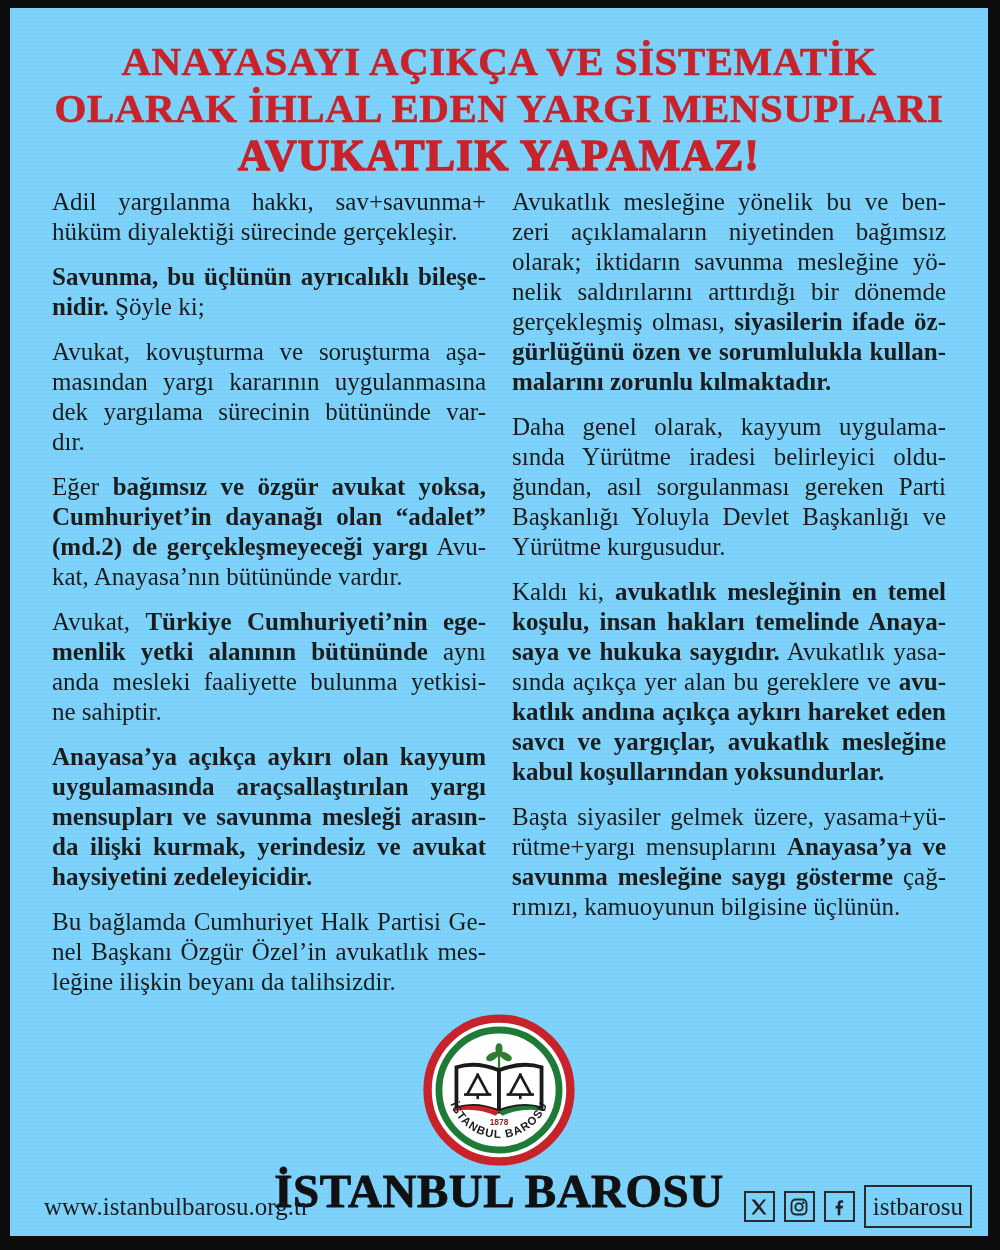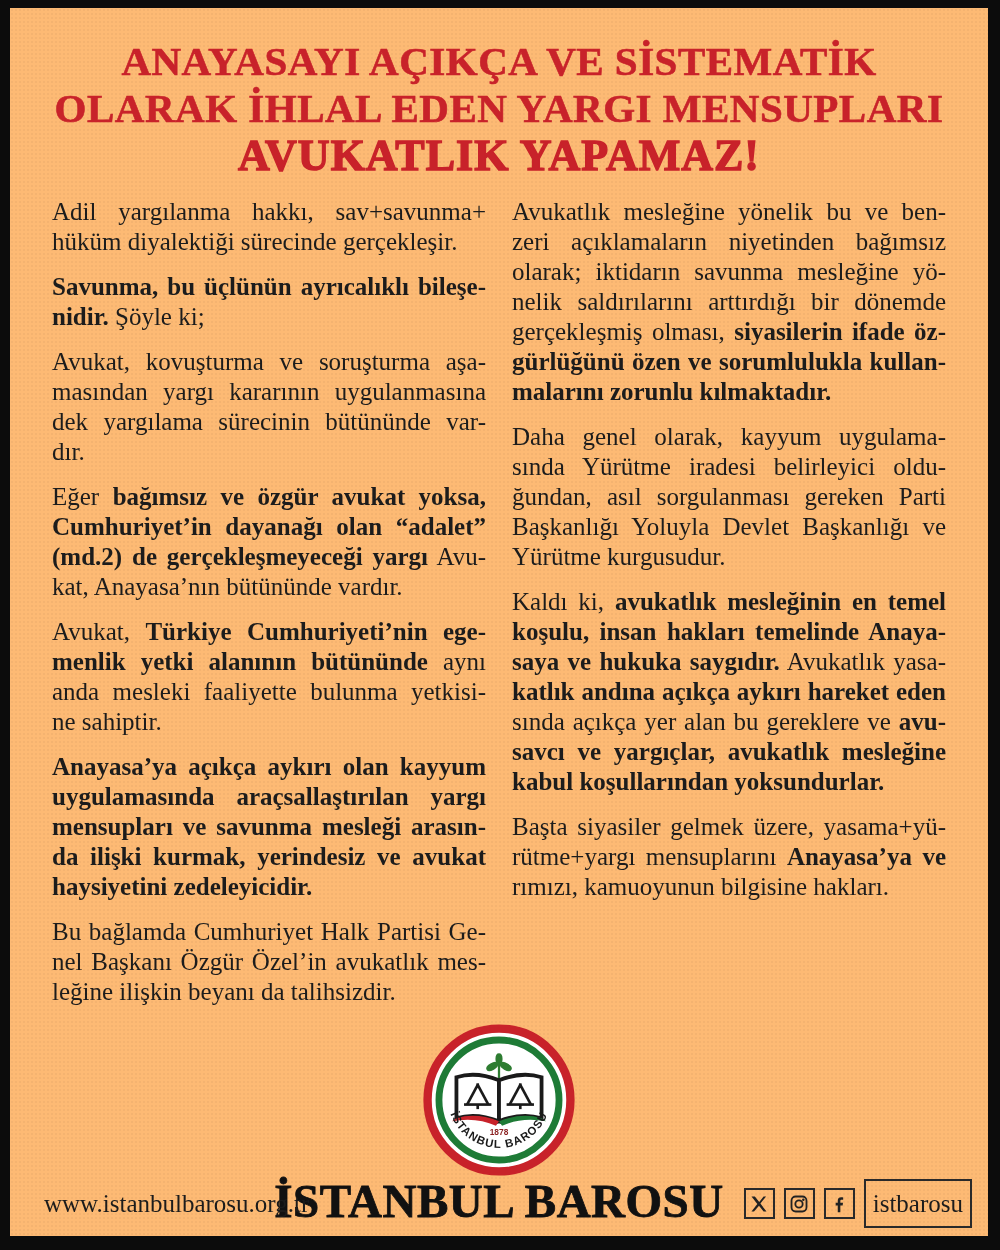--- a/index.html
+++ b/index.html
@@ -1,20 +1,20 @@
 <!DOCTYPE html>
 <html><head>
 <meta charset="utf-8">
 <style>
   html,body{margin:0;padding:0;}
   .poster{
     position:relative;
     width:1000px;height:1250px;
     box-sizing:border-box;
-    background:#fdba74;
+    background:#7dd3fc;
     border-style:solid;border-color:#0c0c0c;
     border-width:8px 12px 14px 10px;
     overflow:hidden;
     font-family:"Liberation Serif", serif;
   }
   .paper-texture{
     position:absolute;inset:0;
     background-image:radial-gradient(rgba(0,0,0,0.035) 1px, transparent 1px);
     background-size:4px 4px;
     pointer-events:none;
@@ -35,21 +35,21 @@
   .title .tline.strong{
     font-size:44px;
     -webkit-text-stroke:1.4px #c8222a;
     letter-spacing:1px;
   }
   .cols{
     position:relative;
     display:flex;
     gap:26px;
     padding:0 42px;
-    margin-top:18px;
+    margin-top:8px;
     color:#1c1c1c;
   }
   .col{
     width:50%;
     font-size:25px;
     line-height:30px;
   }
   .para{margin-bottom:15px;}
   .tl{text-align:justify;text-align-last:justify;}
   .tl.last{text-align:center;text-align-last:left;}
@@ -91,21 +91,21 @@
   .icon-box{
     width:31px;height:31px;
     border:2px solid #2a2a2a;
     display:flex;align-items:center;justify-content:center;
     box-sizing:border-box;
     background:transparent;
   }
   .handle-box{
     border:2px solid #2a2a2a;
     padding:4px 7px;
-    height:49px;
+    height:43px;
     display:flex;align-items:center;
     font-size:25px;
     color:#1c1c1c;
     box-sizing:border-box;
   }
 </style>
 </head>
 <body>
 
 <div class="poster">
@@ -172,29 +172,30 @@
           <div class="tl"><span>Daha genel olarak, kayyum uygulama-</span></div>
           <div class="tl"><span>sında Yürütme iradesi belirleyici oldu-</span></div>
           <div class="tl"><span>ğundan, asıl sorgulanması gereken Parti</span></div>
           <div class="tl"><span>Başkanlığı Yoluyla Devlet Başkanlığı ve</span></div>
           <div class="tl last"><span>Yürütme kurgusudur.</span></div>
         </div>
         <div class="para">
           <div class="tl"><span>Kaldı ki, </span><span class="b">avukatlık mesleğinin en temel</span></div>
           <div class="tl"><span class="b">koşulu, insan hakları temelinde Anaya-</span></div>
           <div class="tl"><span class="b">saya ve hukuka saygıdır.</span><span> Avukatlık yasa-</span></div>
+          <div class="tl"><span>sında açıkça yer alan bu gereklere ve </span><span class="b">avu-</span></div>
           <div class="tl"><span class="b">katlık andına açıkça aykırı hareket eden</span></div>
-          <div class="tl"><span>sında açıkça yer alan bu gereklere ve </span><span class="b">avu-</span></div>
           <div class="tl"><span class="b">savcı ve yargıçlar, avukatlık mesleğine</span></div>
           <div class="tl last"><span class="b">kabul koşullarından yoksundurlar.</span></div>
         </div>
         <div class="para">
           <div class="tl"><span>Başta siyasiler gelmek üzere, yasama+yü-</span></div>
           <div class="tl"><span>rütme+yargı mensuplarını </span><span class="b">Anayasa’ya ve</span></div>
-          <div class="tl last"><span>rımızı, kamuoyunun bilgisine hakları.</span></div>
+          <div class="tl"><span class="b">savunma mesleğine saygı gösterme</span><span> çağ-</span></div>
+          <div class="tl last"><span>rımızı, kamuoyunun bilgisine üçlünün.</span></div>
         </div>
       </div>
   </div>
 
   <div class="logo-wrap">
     <svg width="152" height="152" viewBox="0 0 200 200">
       <circle cx="100" cy="100" r="94" fill="#ffffff" stroke="#c8222a" stroke-width="11"></circle>
       <circle cx="100" cy="100" r="79" fill="#ffffff" stroke="#1e7b36" stroke-width="9"></circle>
 
       <g stroke="#2e7d32" stroke-width="3" fill="#2e7d32">

